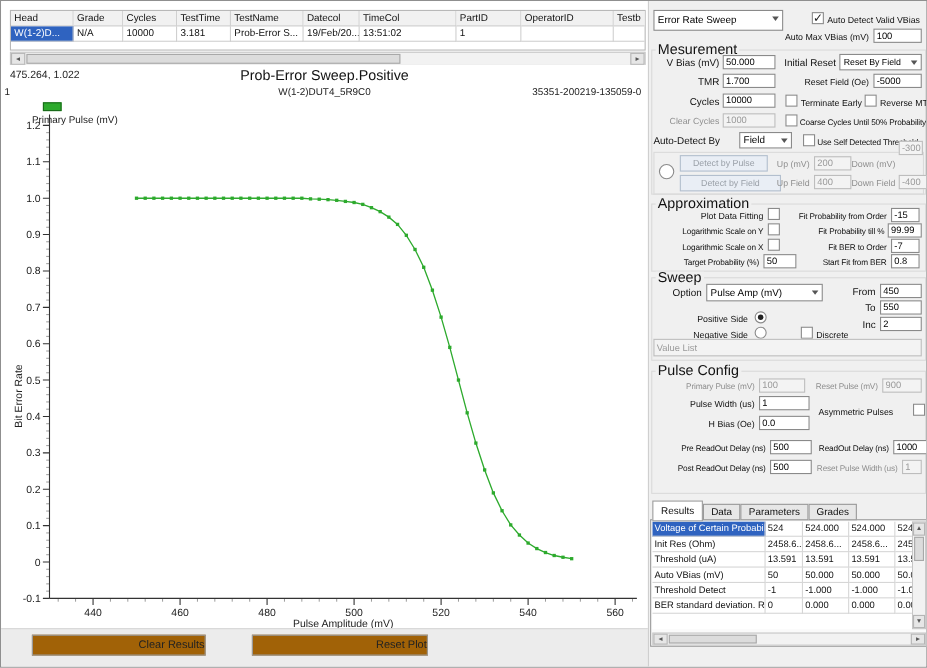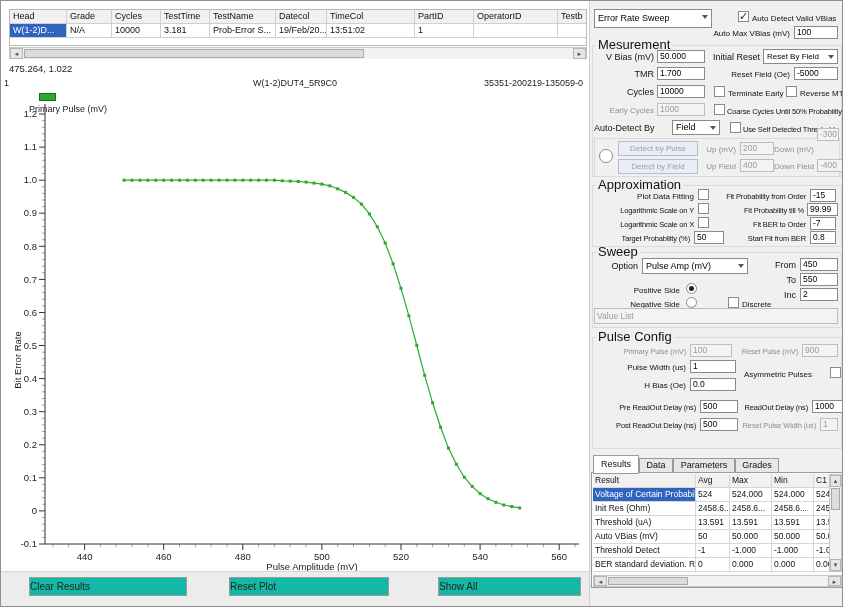--- a/index.html
+++ b/index.html
@@ -54,21 +54,21 @@
 .c-left{position:absolute;left:3px;top:19px;font-size:9px;color:#222}
 .c-right{position:absolute;right:6px;top:19px;font-size:9px;color:#222}
 .legend-swatch{position:absolute;left:38px;top:34px;width:17px;height:8px;border:1px solid #1a6b1a;background:#2daa2d}
 .legend-label{position:absolute;left:28px;top:45px;font-size:9px;color:#222}
 .y-title{position:absolute;left:-28px;top:295px;width:90px;height:12px;text-align:center;font-size:9.5px;color:#222;transform:rotate(-90deg)}
 #chart-svg{position:absolute;left:0;top:0}
 .tick{font-size:9.5px;fill:#222;font-family:"Liberation Sans","DejaVu Sans",sans-serif}
 
 
 .footer{position:absolute;left:0;top:570px;width:588px;height:37px;background:#ececec;border-top:1px solid #d6d6d6}
-.btn{position:absolute;top:5px;height:19px;background:#14b8a6;border:1px solid #9a9a9a;font-size:10px;color:#222;text-align:left;line-height:17px;cursor:default}
+.btn{position:absolute;top:5px;height:19px;background:#a16207;border:1px solid #9a9a9a;font-size:10px;color:#222;text-align:right;line-height:17px;cursor:default}
 
 
 .tab{position:absolute;top:457px;height:15px;background:#e7e7e7;border:1px solid #9a9a9a;font-size:9px;text-align:center;line-height:13px;padding:0 4px;color:#111;z-index:2}
 .tab.active{top:454px;height:19px;background:#fff;line-height:17px;z-index:4}
 .results-box{position:absolute;left:1px;top:471px;width:253px;height:116px;background:#fafafa;border:1px solid #9a9a9a}
 #results-grid{position:absolute;left:3px;top:473px;width:236px;height:98px;background:#fff;overflow:hidden;z-index:2}
 .rrow{display:flex;height:14px}
 .rcell{flex:0 0 auto;border-right:1px solid #d6d6d6;border-bottom:1px solid #d6d6d6;font-size:8.5px;line-height:13px;padding:0 2px;white-space:nowrap;overflow:hidden;color:#111}
 .rhead .rcell{background:#f1f1f1}
 .rc0{width:103px}.rc1{width:34px}.rc2{width:42px}.rc3{width:42px}.rc4{width:38px}
@@ -113,20 +113,21 @@
     </div>
 
     <div class="sb top-sb">
       <div class="sb-btn sb-left"><span>◄</span></div>
       <div class="sb-thumb" style="left:14px;width:340px"></div>
       <div class="sb-btn sb-right"><span>►</span></div>
     </div>
 
     <div class="chart">
       <div class="readout">475.264, 1.022</div>
+      <div class="c-title">Prob-Error Sweep.Positive</div>
       <div class="c-sub">W(1-2)DUT4_5R9C0</div>
       <div class="c-left">1</div>
       <div class="c-right">35351-200219-135059-0</div>
       <div class="legend-swatch" style="background: rgb(45, 170, 45);"></div>
       <div class="legend-label">Primary Pulse (mV)</div>
       <div class="y-title">Bit Error Rate</div>
       <svg id="chart-svg" width="588" height="512">
           <line x1="41" y1="478.4" x2="44" y2="478.4" stroke="#666" stroke-width="0.6"></line>
           <line x1="41" y1="471.8" x2="44" y2="471.8" stroke="#666" stroke-width="0.6"></line>
           <line x1="41" y1="465.2" x2="44" y2="465.2" stroke="#666" stroke-width="0.6"></line>
@@ -302,21 +303,20 @@
           <rect x="501.3" y="444.5" width="3" height="3" fill="#2daa2d"></rect>
           <rect x="509.3" y="446.1" width="3" height="3" fill="#2daa2d"></rect>
           <rect x="517.2" y="447.4" width="3" height="3" fill="#2daa2d"></rect>
           <text x="311" y="511" text-anchor="middle" class="tick">Pulse Amplitude (mV)</text>
         </svg>
     </div>
 
     <div class="footer">
       <div class="btn" style="left:28px;width:158px">Clear Results</div>
       <div class="btn" style="left:228px;width:160px">Reset Plot</div>
-      <div class="btn" style="left:437px;width:143px">Show All</div>
     </div>
   </div>
 
   <div class="right">
 
     <div class="combo" style="left:4px;top:8px;width:118px;height:19px;line-height:17px">Error Rate Sweep</div>
     <span class="cb checked" style="left:148px;top:10px"></span>
     <div class="lbl sm" style="left:162px;top:12px">Auto Detect Valid VBias</div>
     <div class="lbl sm r" style="left:60px;top:27px;width:140px">Auto Max VBias (mV)</div>
     <div class="tb" style="left:204px;top:25px;width:44px;height:13px">100</div>
@@ -334,38 +334,38 @@
     <div class="lbl sm r" style="left:130px;top:68px;width:70px">Reset Field (Oe)</div>
     <div class="tb" style="left:204px;top:66px;width:44px;height:13px">-5000</div>
 
     <div class="lbl r" style="left:2px;top:86px;width:62px">Cycles</div>
     <div class="tb" style="left:67px;top:84px;width:48px;height:13px">10000</div>
     <span class="cb" style="left:124px;top:85px"></span>
     <div class="lbl sm" style="left:138px;top:87px">Terminate Early</div>
     <span class="cb" style="left:196px;top:85px"></span>
     <div class="lbl sm" style="left:210px;top:87px">Reverse MTJ</div>
 
-    <div class="lbl sm dis r" style="left:2px;top:104px;width:62px">Early Cycles</div>
+    <div class="lbl sm dis r" style="left:2px;top:104px;width:62px">Clear Cycles</div>
     <div class="tb dis" style="left:67px;top:102px;width:48px;height:13px">1000</div>
     <span class="cb" style="left:124px;top:103px"></span>
     <div class="lbl xs" style="left:137px;top:105px">Coarse Cycles Until 50% Probability</div>
 
     <div class="lbl" style="left:4px;top:122px">Auto-Detect By</div>
     <div class="combo" style="left:82px;top:119px;width:48px;height:15px">Field</div>
     <span class="cb" style="left:140px;top:121px"></span>
     <div class="lbl xs" style="left:153px;top:123px">Use Self Detected Threshold</div>
 
     <div class="grp" style="left:4px;top:137px;width:246px;height:39px"></div>
     <span class="radio big" style="left:9px;top:148px"></span>
     <div class="btn2" style="left:28px;top:140px;width:80px;height:15px">Detect by Pulse</div>
     <div class="lbl sm dis r" style="left:114px;top:143px;width:32px">Up (mV)</div>
     <div class="tb dis" style="left:150px;top:141px;width:34px;height:13px">200</div>
     <div class="lbl sm dis r" style="left:184px;top:143px;width:40px">Down (mV)</div>
     <div class="tb dis" style="left:227px;top:127px;width:22px;height:13px">-300</div>
-    <div class="btn2" style="left:28px;top:158px;width:80px;height:15px">Detect by Field</div>
+    <div class="btn2" style="left:28px;top:158px;width:92px;height:15px">Detect by Field</div>
     <div class="lbl sm dis r" style="left:114px;top:160px;width:32px">Up Field</div>
     <div class="tb dis" style="left:150px;top:158px;width:34px;height:13px">400</div>
     <div class="lbl sm dis r" style="left:184px;top:160px;width:40px">Down Field</div>
     <div class="tb dis" style="left:227px;top:158px;width:29px;height:13px">-400</div>
 
     <div class="grp" style="left:2px;top:184px;width:250px;height:62px"></div>
     <div class="grp-title" style="left:6px;top:179px">Approximation</div>
 
     <div class="lbl sm r" style="left:30px;top:190px;width:74px">Plot Data Fitting</div>
     <span class="cb" style="left:108px;top:188px"></span>
@@ -434,27 +434,20 @@
     <div class="lbl xs dis r" style="left:144px;top:419px;width:82px">Reset Pulse Width (us)</div>
     <div class="tb dis" style="left:230px;top:417px;width:18px;height:13px">1</div>
 
     <div class="tab active" style="left:3px;width:46px">Results</div>
     <div class="tab" style="left:49px;width:34px">Data</div>
     <div class="tab" style="left:83px;width:62px">Parameters</div>
     <div class="tab" style="left:145px;width:44px">Grades</div>
 
     <div class="results-box"></div>
     <div id="results-grid">
-        <div class="rrow rhead">
-          <div class="rcell rc0">Result</div>
-          <div class="rcell rc1">Avg</div>
-          <div class="rcell rc2">Max</div>
-          <div class="rcell rc3">Min</div>
-          <div class="rcell rc4">C1</div>
-        </div>
         <div class="rrow">
           <div class="rcell rc0 rsel">Voltage of Certain Probabilit...</div>
           <div class="rcell rc1">524</div>
           <div class="rcell rc2">524.000</div>
           <div class="rcell rc3">524.000</div>
           <div class="rcell rc4">524.0</div>
         </div>
         <div class="rrow">
           <div class="rcell rc0">Init Res (Ohm)</div>
           <div class="rcell rc1">2458.6...</div>

